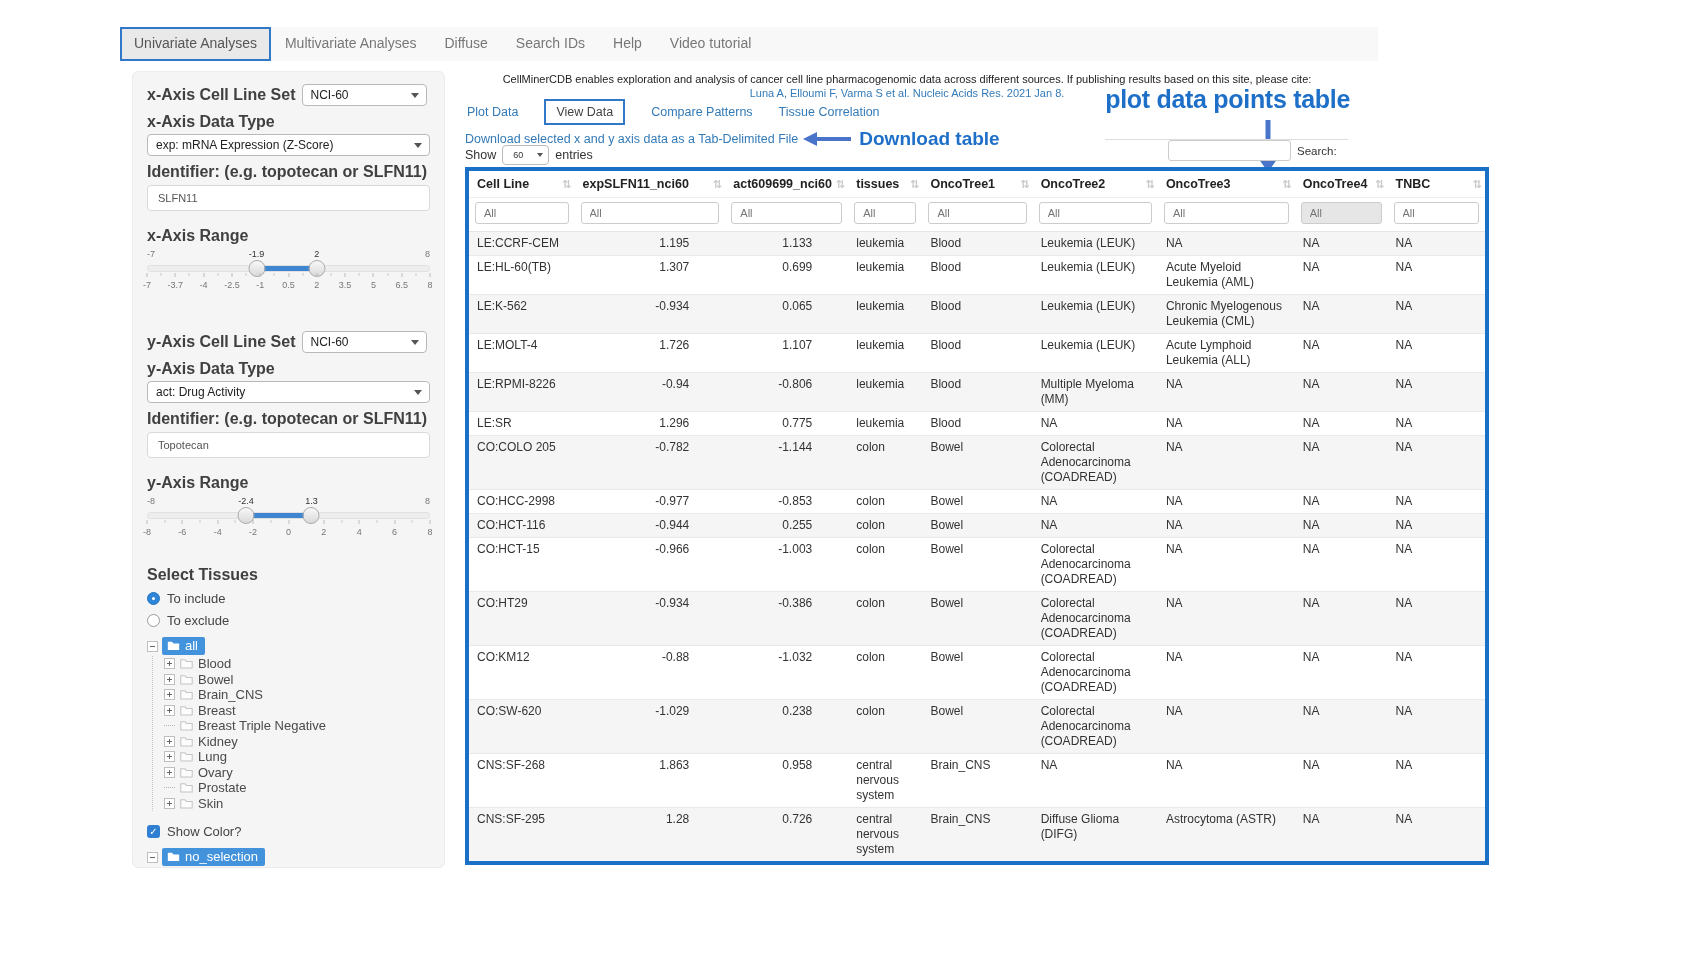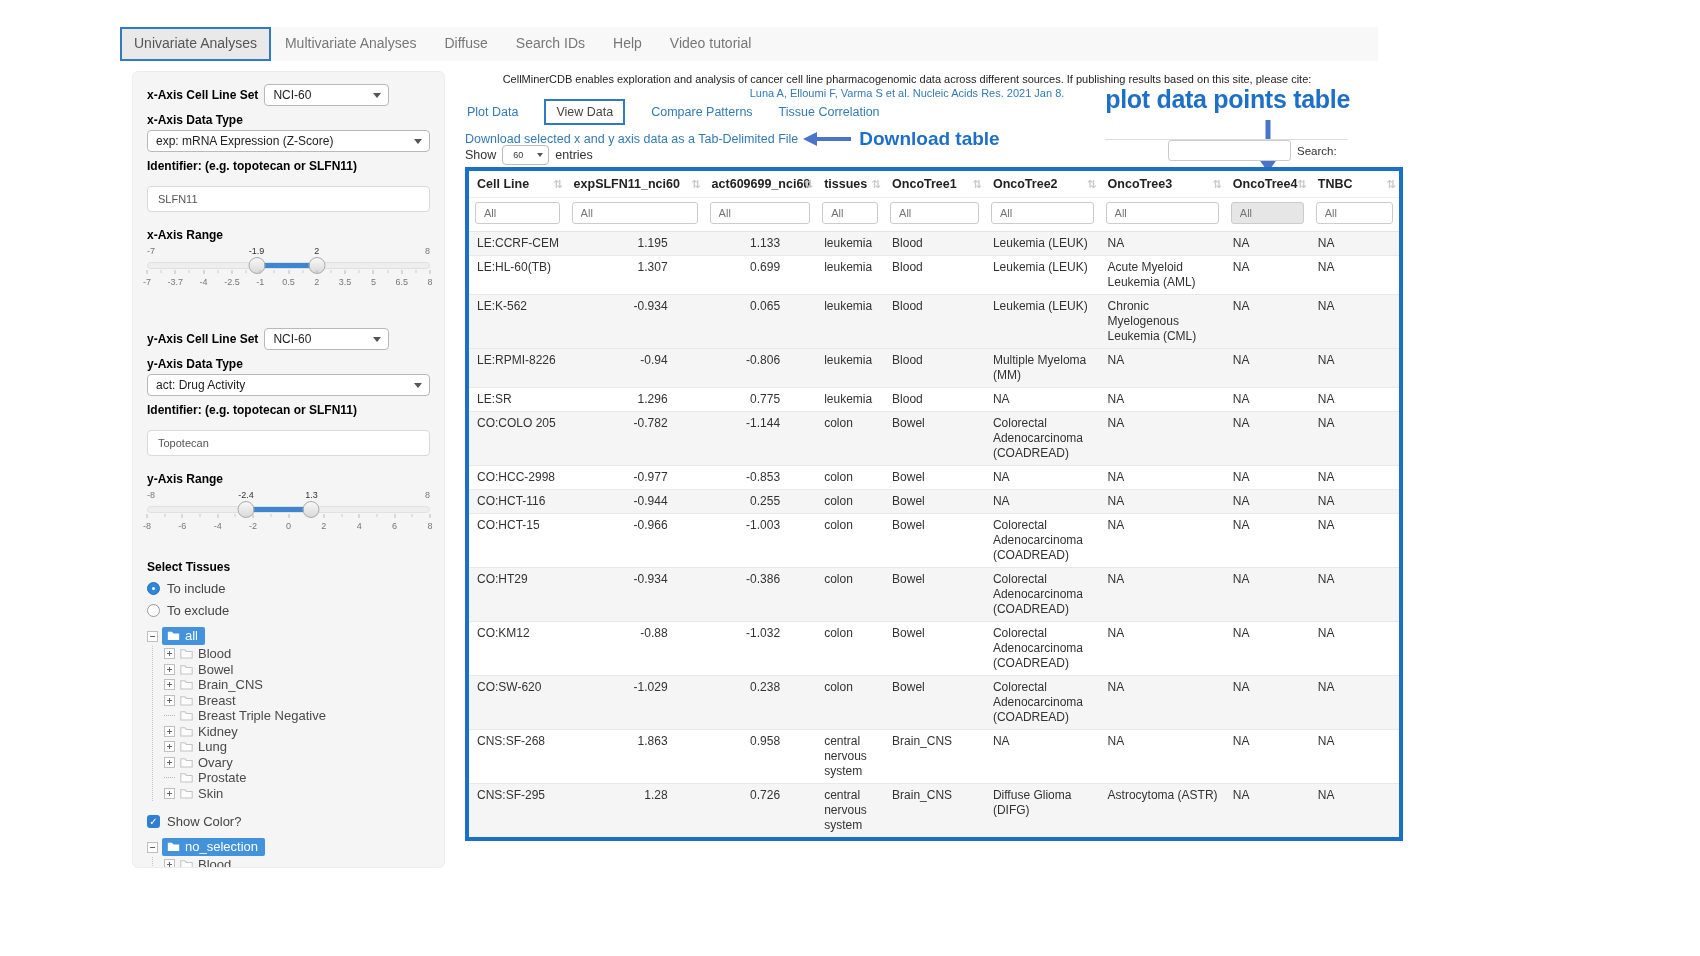--- a/index.html
+++ b/index.html
@@ -16,32 +16,32 @@
   .topnav{position:absolute;left:120px;top:27px;width:1258px;height:34px;
     background:#f8f8f8;display:flex;align-items:stretch;}
   .nav-item{font-size:14px;color:#777;padding:8px 14px;white-space:nowrap;cursor:pointer;}
   .nav-item.active{background:#e9e9e9;border:2px solid var(--nav-active-border);
     color:#555;padding:6px 12px;}
 
   
   .sidebar{position:absolute;left:132px;top:71px;width:313px;height:797px;
     background:#f5f5f5;border:1px solid #ececec;border-radius:6px;
     padding:12px 14px;overflow:hidden;}
-  .lbl{font-weight:bold;font-size:12px;color:#000000;}
+  .lbl{font-weight:bold;font-size:16px;color:#404040;}
   .row-inline{display:flex;align-items:center;gap:6px;margin-bottom:7px;}
   .selectbox{position:relative;background:#fff;border:1px solid #b9b9b9;border-radius:4px;
     height:22px;line-height:20px;font-size:12px;color:#222;padding:0 22px 0 8px;
     white-space:nowrap;overflow:hidden;cursor:pointer;}
   .selectbox.inline{width:125px;}
   .selectbox.full{width:100%;margin:3px 0 7px;}
   .tri{position:absolute;right:7px;top:8px;width:0;height:0;
     border-left:4px solid transparent;border-right:4px solid transparent;
     border-top:5px solid #555;}
   .textinput{display:block;width:100%;height:26px;background:#fff;border:1px solid #d9d9d9;
-    border-radius:4px;font-size:11px;color:#555;padding:0 10px;margin:13px 0 0;}
+    border-radius:4px;font-size:11px;color:#555;padding:0 10px;margin:4px 0 0;}
   .grp-label{margin-top:16px;}
 
   
   .slider{position:relative;height:48px;margin-top:4px;width:100%;}
   .slider-top{position:relative;height:13px;font-size:9px;color:#777;}
   .slider-top .minl{position:absolute;left:0;top:0;}
   .slider-top .maxl{position:absolute;right:0;top:0;}
   .slider-top .hlabel{position:absolute;top:0;transform:translateX(-50%);color:#333;}
   .slider-track{position:relative;height:7px;background:#eee;border:1px solid #e0e0e0;
     border-radius:4px;margin-top:3px;cursor:pointer;}
@@ -100,21 +100,21 @@
   .entries-row{position:absolute;left:465px;top:145px;display:flex;align-items:center;gap:6px;
     font-size:12.5px;color:#333;}
   .entries-select{position:relative;width:47px;height:20px;background:#fff;border:1px solid #bbb;
     border-radius:4px;font-size:9px;color:#333;line-height:18px;padding:0 16px 0 10px;cursor:pointer;}
   .entries-select .tri{top:7px;right:5px;border-left-width:3.5px;border-right-width:3.5px;border-top-width:4px;}
   .search-input{position:absolute;left:1168px;top:140px;width:123px;height:21px;
     border:1px solid #ccc;border-radius:3px;background:#fff;padding:0 6px;font-size:11px;}
   .search-label{position:absolute;left:1297px;top:145px;font-size:11.5px;color:#333;}
 
   
-  .table-wrap{position:absolute;left:465px;top:167px;width:938px;
+  .table-wrap{position:absolute;left:465px;top:167px;width:1024px;
     border:4px solid var(--table-border-blue);background:#fff;}
   table{width:100%;border-collapse:collapse;table-layout:fixed;}
   thead th{text-align:left;font-size:12.5px;color:#222;padding:6px 14px 6px 8px;
     position:relative;border-bottom:1px solid #eee;cursor:pointer;white-space:nowrap;
     overflow:hidden;}
   th .sort{position:absolute;right:3px;top:7px;color:#c9c9c9;font-size:11px;cursor:pointer;}
   tr.filters th{padding:4px 6px 7px;border-bottom:1px solid #e5e5e5;}
   tr.filters input{width:100%;height:22px;border:1px solid #ccc;border-radius:3px;
     font-size:11px;padding:0 8px;color:#333;background:#fff;}
   tr.filters th.shaded input{background:#e6e6e6;}
@@ -493,20 +493,31 @@
             <td>LE:K-562</td>
             <td class="num">-0.934</td>
             <td class="num">0.065</td>
             <td>leukemia</td>
             <td>Blood</td>
             <td>Leukemia (LEUK)</td>
             <td>Chronic Myelogenous Leukemia (CML)</td>
             <td>NA</td>
             <td>NA</td>
           </tr>
+          <tr class="even">
+            <td>LE:MOLT-4</td>
+            <td class="num">1.726</td>
+            <td class="num">1.107</td>
+            <td>leukemia</td>
+            <td>Blood</td>
+            <td>Leukemia (LEUK)</td>
+            <td>Acute Lymphoid Leukemia (ALL)</td>
+            <td>NA</td>
+            <td>NA</td>
+          </tr>
           <tr class="odd">
             <td>LE:RPMI-8226</td>
             <td class="num">-0.94</td>
             <td class="num">-0.806</td>
             <td>leukemia</td>
             <td>Blood</td>
             <td>Multiple Myeloma (MM)</td>
             <td>NA</td>
             <td>NA</td>
             <td>NA</td>

